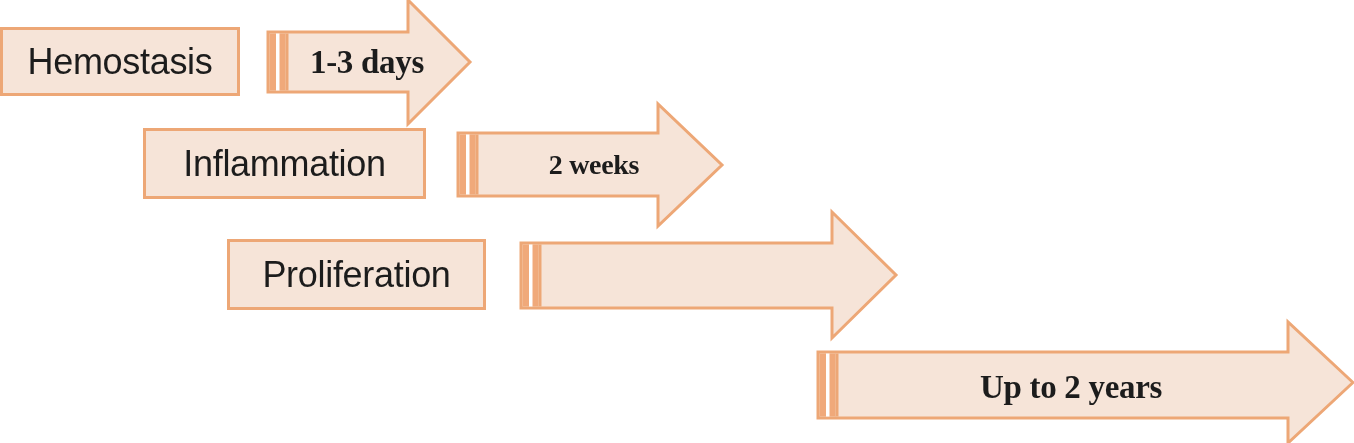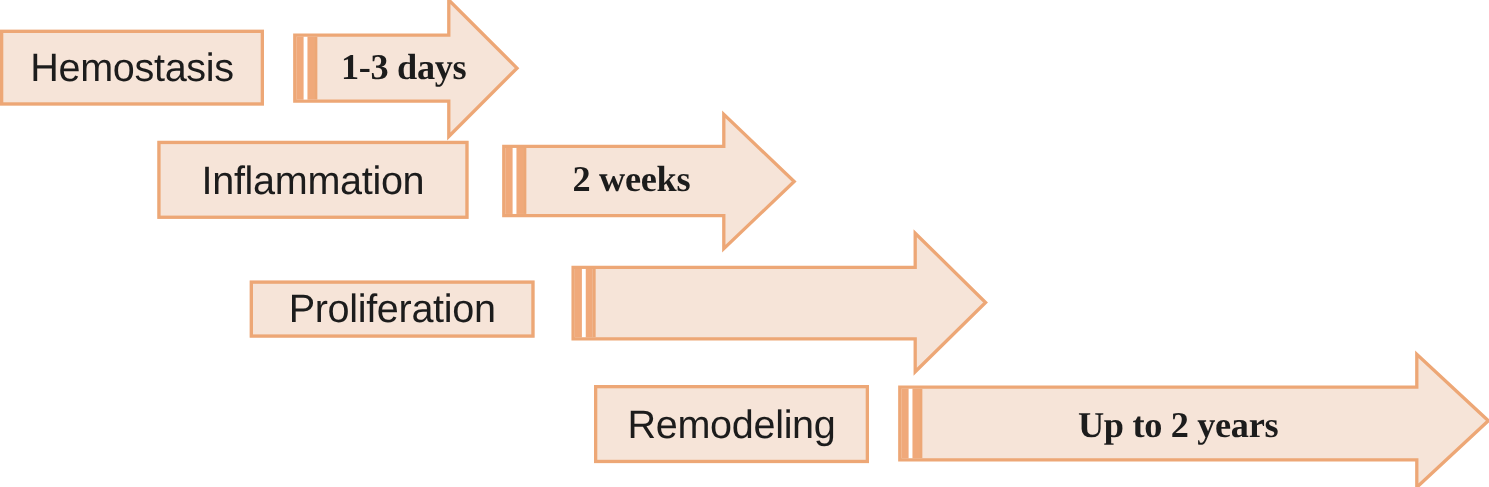--- a/index.html
+++ b/index.html
@@ -79,34 +79,31 @@
       <span class="label-text" style="font-size: 36px;">Inflammation</span>
     </div>
     <div class="arrow" style="left: 458px; top: 104px; width: 264px; height: 122px;">
       <svg width="264" height="122" viewBox="0 0 264 122">
         <path d="M 0 29 L 200 29 L 200 0 L 264 61 L 200 122 L 200 92 L 0 92 Z" fill="#f6e4d8" stroke="#eda776" stroke-width="3" stroke-linejoin="miter"></path>
         <rect x="1.5" y="30.5" width="16" height="60" fill="#f0a97a"></rect>
         <rect x="8" y="30.5" width="3.5" height="60" fill="#ffffff"></rect>
         <rect x="17.5" y="30.5" width="3" height="60" fill="#eda776"></rect>
       </svg>
     </div>
-    <div class="arrow-text" style="left: 484px; top: 133px; width: 180px; height: 63px; font-size: 33px;">2 weeks</div>
-    <div class="label-box" style="--fill: #f6e4d8; --stroke: #eda776; left: 227px; top: 239px; width: 259px; height: 52px; margin-top: 16px;">
+    <div class="arrow-text" style="left: 504px; top: 133px; width: 180px; height: 63px; font-size: 28px;">2 weeks</div>
+    <div class="label-box" style="--fill: #f6e4d8; --stroke: #eda776; left: 227px; top: 239px; width: 259px; height: 71px;">
       <span class="label-text" style="font-size: 36px;">Proliferation</span>
     </div>
     <div class="arrow" style="left: 521px; top: 212px; width: 375px; height: 126px;">
       <svg width="375" height="126" viewBox="0 0 375 126">
         <path d="M 0 31 L 311 31 L 311 0 L 375 63 L 311 126 L 311 96 L 0 96 Z" fill="#f6e4d8" stroke="#eda776" stroke-width="3" stroke-linejoin="miter"></path>
         <rect x="1.5" y="32.5" width="16" height="62" fill="#f0a97a"></rect>
         <rect x="8" y="32.5" width="3.5" height="62" fill="#ffffff"></rect>
         <rect x="17.5" y="32.5" width="3" height="62" fill="#eda776"></rect>
       </svg>
-    </div>
-    <div class="label-box" style="--fill: #f6e4d8; --stroke: #eda776; left: 540px; top: 350px; width: 250px; height: 71px;">
-      <span class="label-text" style="font-size: 36px;">Remodeling</span>
     </div>
     <div class="arrow" style="left: 818px; top: 322px; width: 535px; height: 121px;">
       <svg width="535" height="121" viewBox="0 0 535 121">
         <path d="M 0 30 L 470 30 L 470 0 L 535 60.5 L 470 121 L 470 96 L 0 96 Z" fill="#f6e4d8" stroke="#eda776" stroke-width="3" stroke-linejoin="miter"></path>
         <rect x="1.5" y="31.5" width="16" height="63" fill="#f0a97a"></rect>
         <rect x="8" y="31.5" width="3.5" height="63" fill="#ffffff"></rect>
         <rect x="17.5" y="31.5" width="3" height="63" fill="#eda776"></rect>
       </svg>
     </div>
     <div class="arrow-text" style="left: 846px; top: 352px; width: 450px; height: 70px; font-size: 33px;">Up to 2 years</div>

